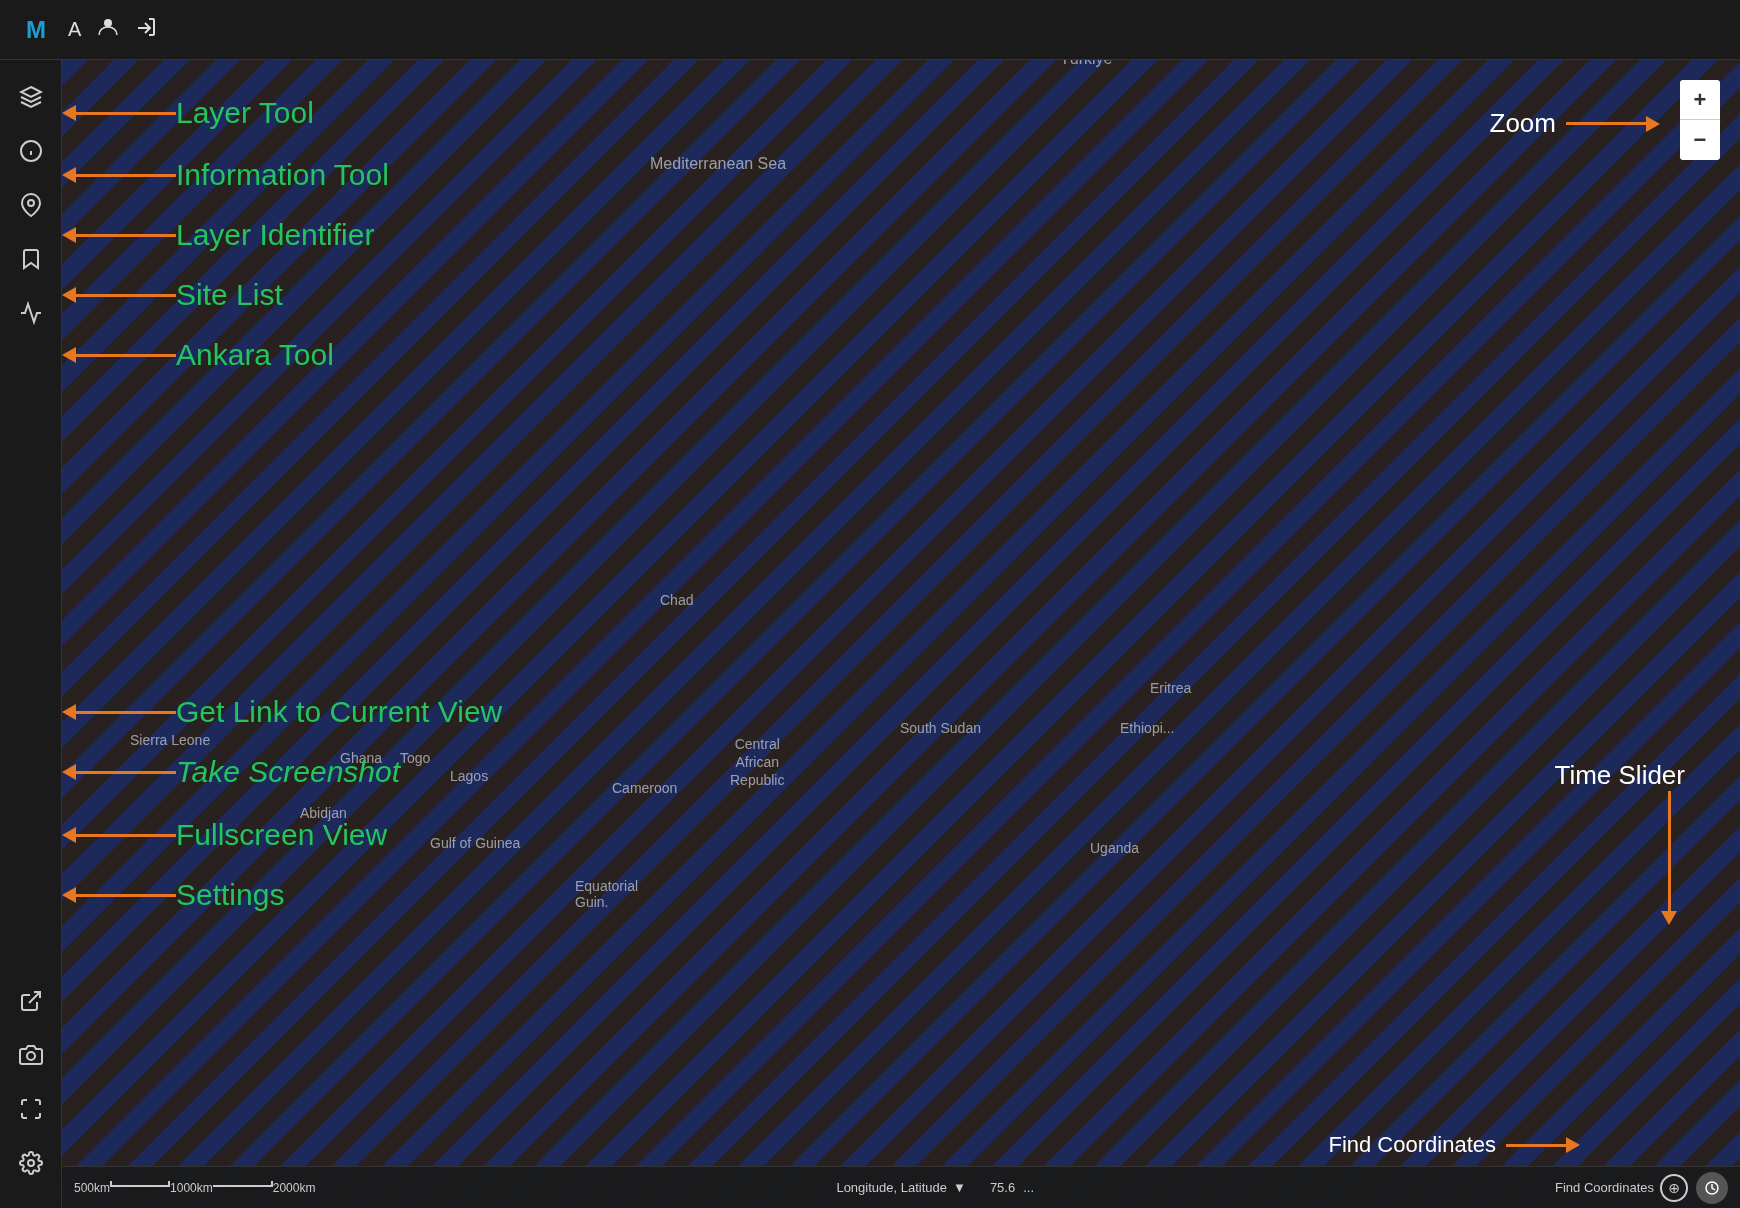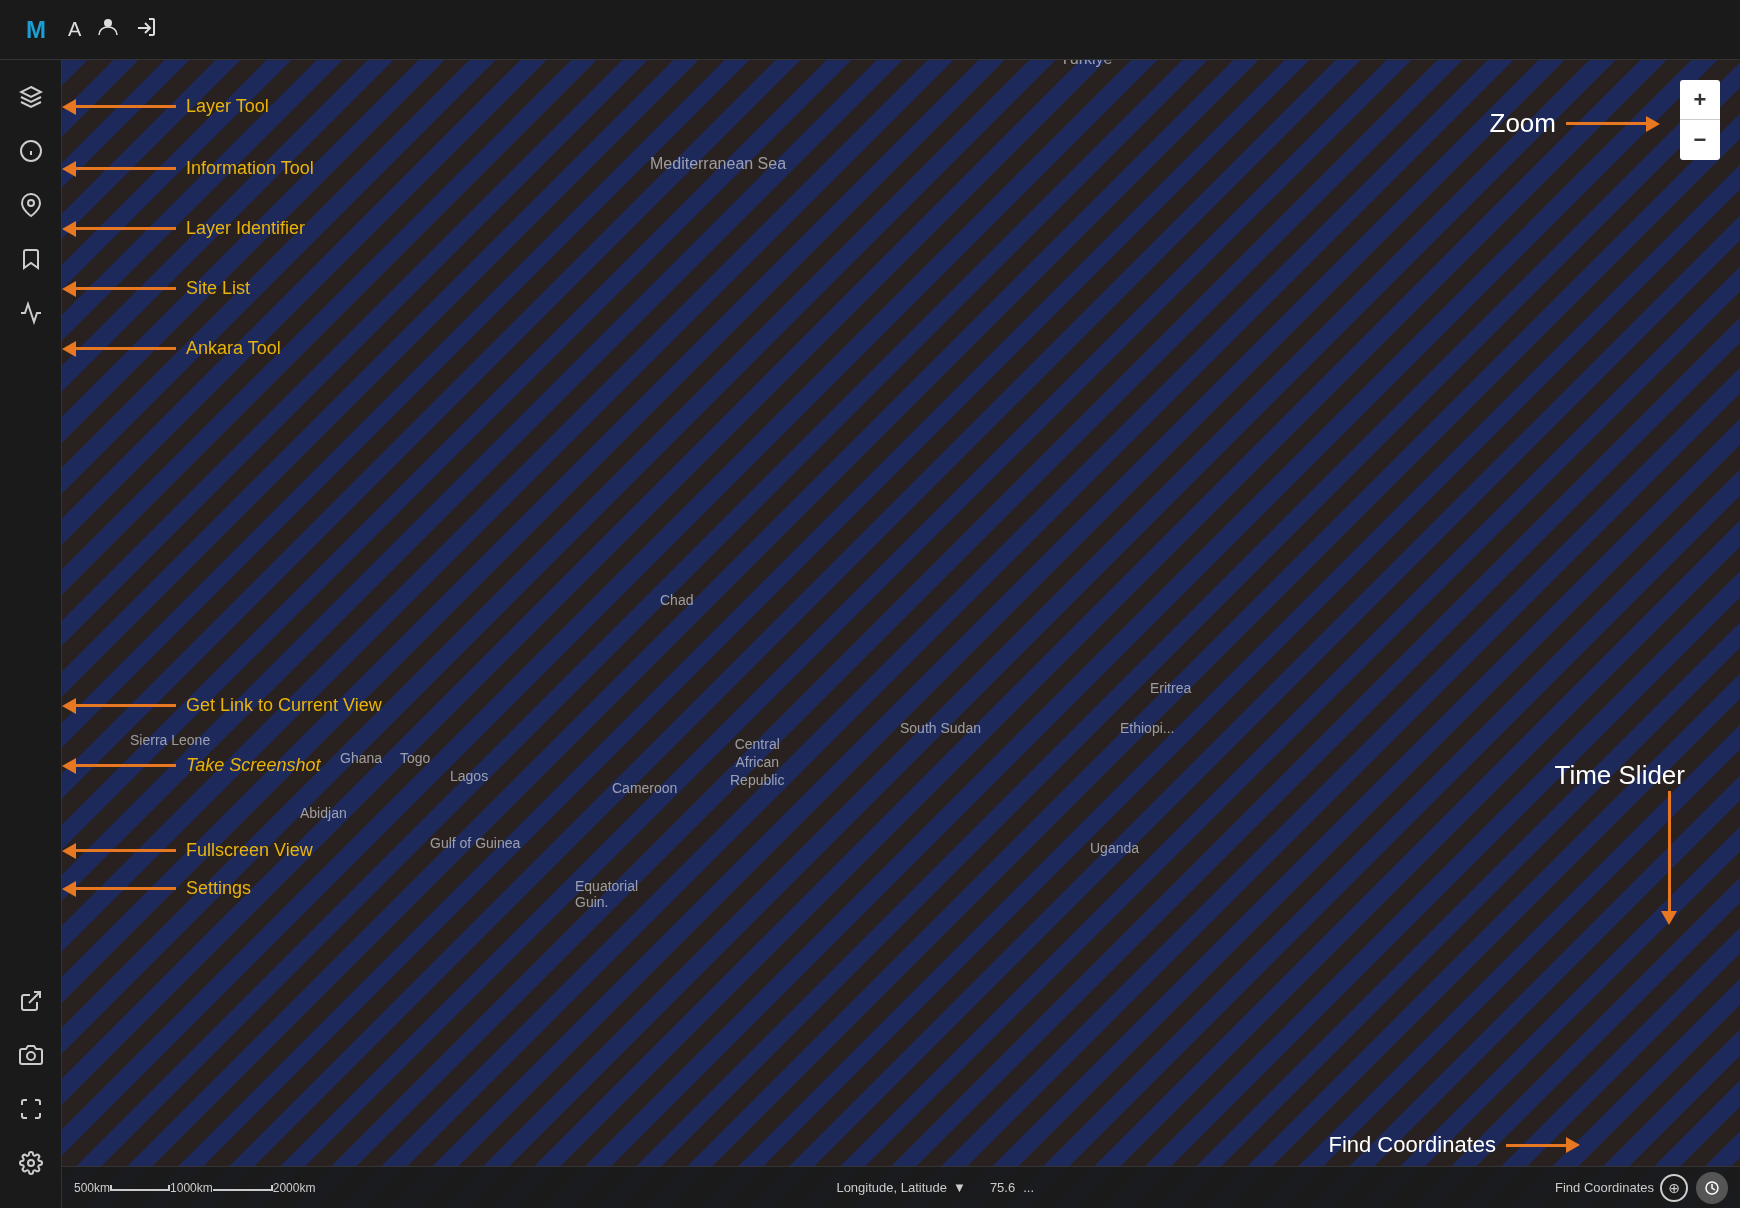--- a/index.html
+++ b/index.html
@@ -174,25 +174,25 @@
 
     .arrow-head-down {
       width: 0;
       height: 0;
       border-left: 8px solid transparent;
       border-right: 8px solid transparent;
       border-top: 14px solid #e87722;
     }
 
     .annotation-label {
-      color: #eab308;
-      font-size: 18px;
+      color: #22c55e;
+      font-size: 30px;
       font-weight: 500;
       white-space: nowrap;
-      margin-left: 10px;
+      margin-left: 0;
     }
 
     .annotation-label-right {
       color: #fff;
       font-size: 26px;
       font-weight: 500;
       white-space: nowrap;
       margin-right: 10px;
     }
 
@@ -468,21 +468,21 @@
 </div>
 
 <div class="annotation" style="top:755px;left:62px;font-style:italic;">
   <div class="annotation-arrow-left">
     <div class="arrow-head-left"></div>
     <div class="arrow-line-h" style="width:100px;"></div>
   </div>
   <div class="annotation-label">Take Screenshot</div>
 </div>
 
-<div class="annotation" style="top:840px;left:62px;">
+<div class="annotation" style="top:818px;left:62px;">
   <div class="annotation-arrow-left">
     <div class="arrow-head-left"></div>
     <div class="arrow-line-h" style="width:100px;"></div>
   </div>
   <div class="annotation-label">Fullscreen View</div>
 </div>
 
 <div class="annotation" style="top:878px;left:62px;">
   <div class="annotation-arrow-left">
     <div class="arrow-head-left"></div>
@@ -510,21 +510,21 @@
 <div class="annotation" style="bottom:50px;right:160px;">
   <div class="annotation-label-right" style="font-size:22px;">Find Coordinates</div>
   <div style="display:flex;align-items:center;">
     <div class="arrow-line-h" style="width:60px;"></div>
     <div class="arrow-head-right"></div>
   </div>
 </div>
 
 <div id="bottom-bar">
 
-  <div style="display:flex;align-items:center;color:#ccc;font-size:12px;">
+  <div style="display:flex;color:#ccc;font-size:12px;">
     <span>500km</span>
     <div style="width:60px;border-bottom:2px solid #ccc;border-left:2px solid #ccc;border-right:2px solid #ccc;height:6px;"></div>
     <span>1000km</span>
     <div style="width:60px;border-bottom:2px solid #ccc;border-left:none;border-right:2px solid #ccc;height:6px;"></div>
     <span>2000km</span>
   </div>
 
   <div class="bottom-sep"></div>
 
   <div class="bottom-coords">

